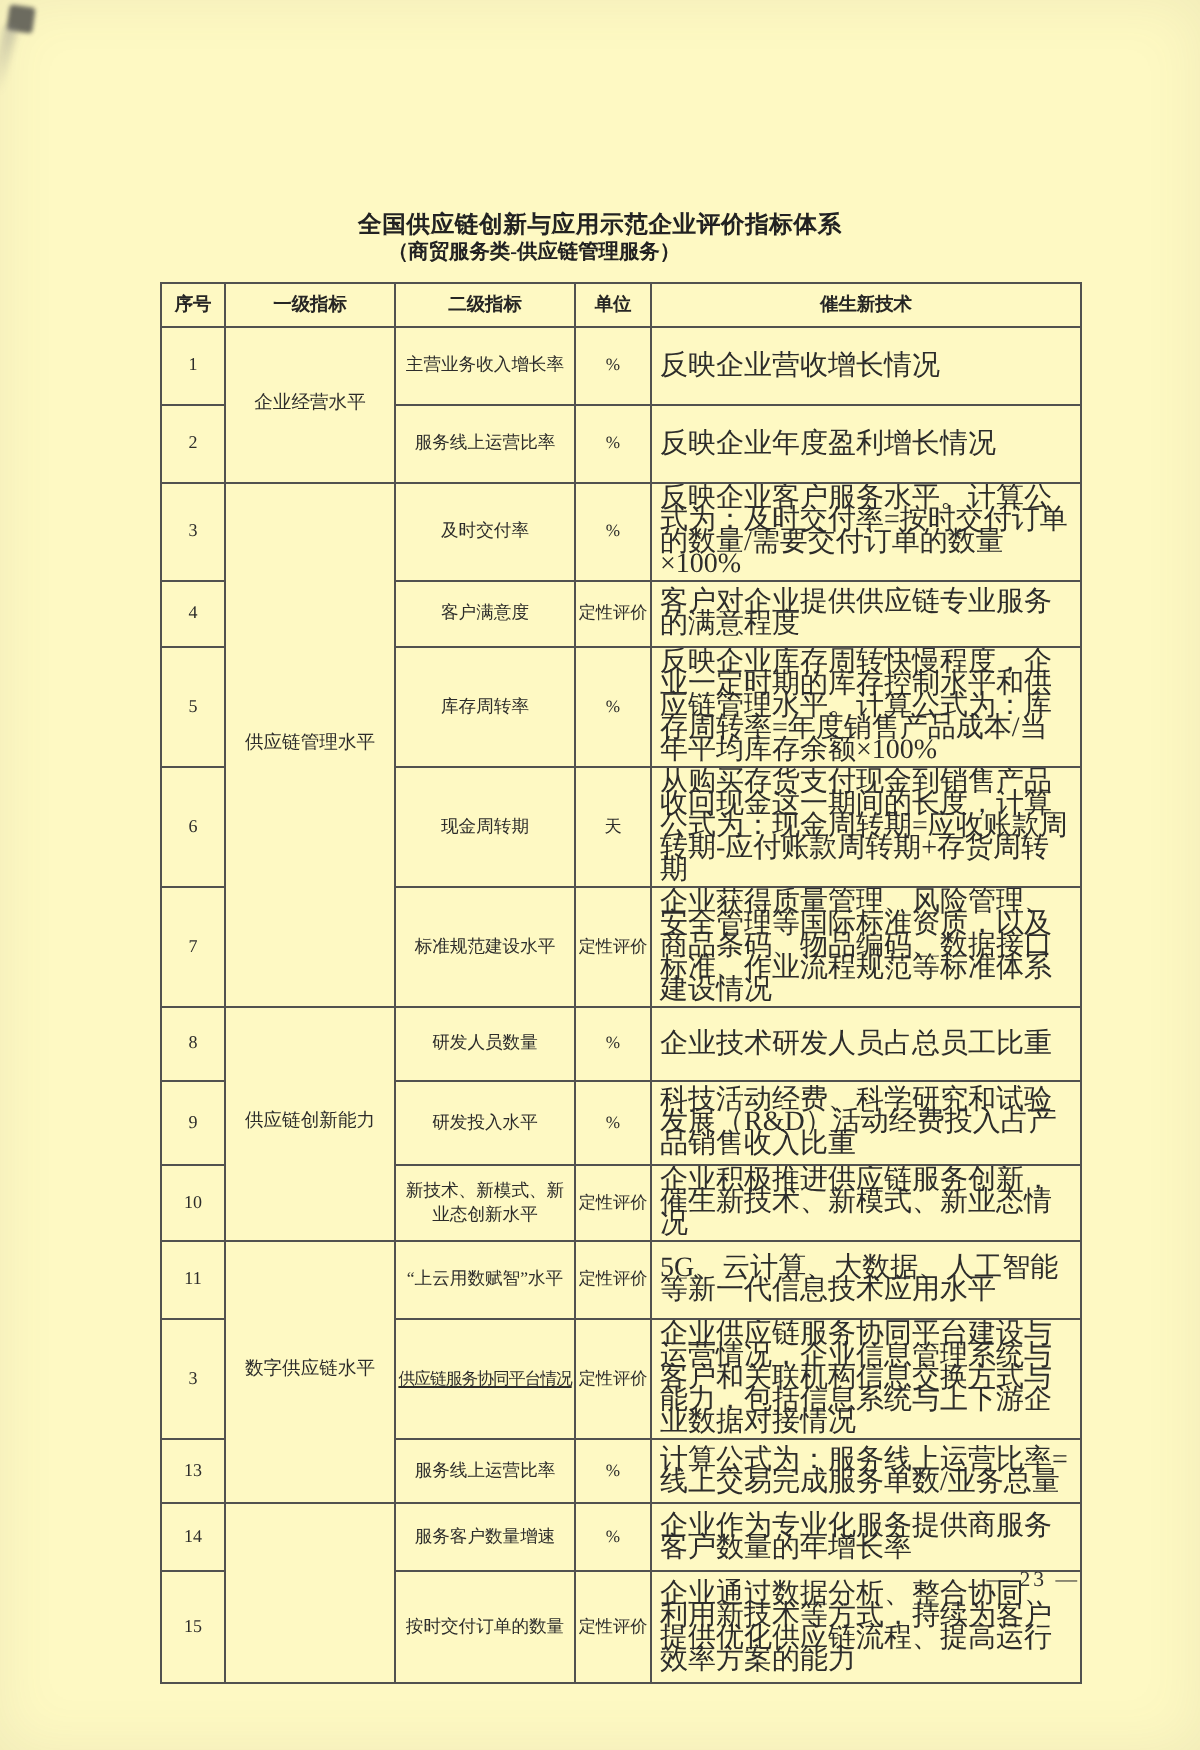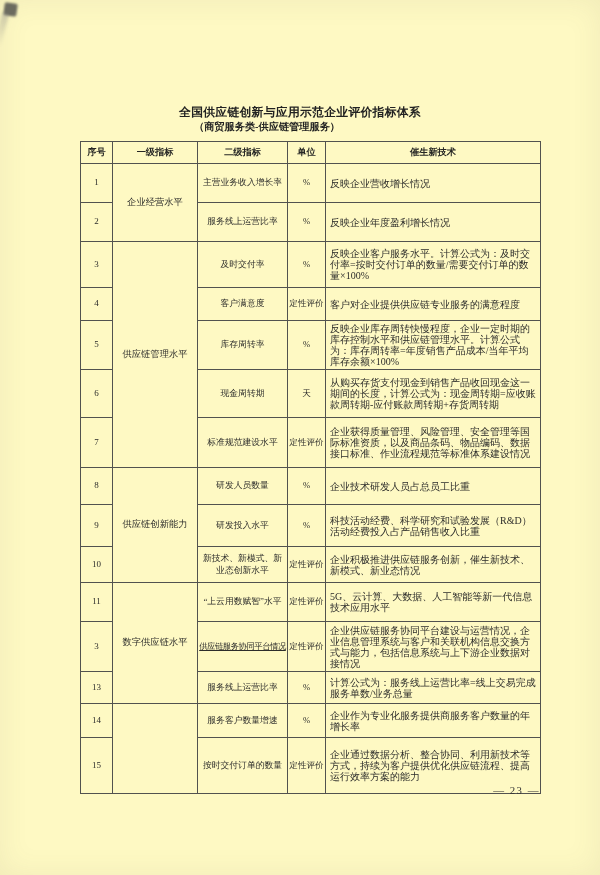--- a/index.html
+++ b/index.html
@@ -47,21 +47,21 @@
     text-align:center;vertical-align:middle;
     font-size:9px;font-weight:normal;line-height:11.5px;
     overflow:hidden;color:#2d2d2b;
   }
   .idx th{font-weight:bold;font-size:9.2px;color:#262624;}
   .idx td.lv1{font-size:9.3px;}
   .idx td.lv2{font-size:8.8px;padding:1px 1px;}
   .idx td.lv2.tight{font-size:8.4px;letter-spacing:-.5px;text-decoration:underline;}
   .idx td.unit{font-size:8.6px;padding:1px 0;}
   .idx td.exp{
-    text-align:left;font-size:10px;line-height:11px;
+    text-align:left;font-size:14px;line-height:11px;
     padding:2px 4px;letter-spacing:0;
   }
   .page-number{
     position:absolute;top:784px;left:410px;width:130px;
     text-align:right;font-size:10.8px;letter-spacing:1.5px;color:#333;
   }
 </style>
 </head>
 <body>
 

